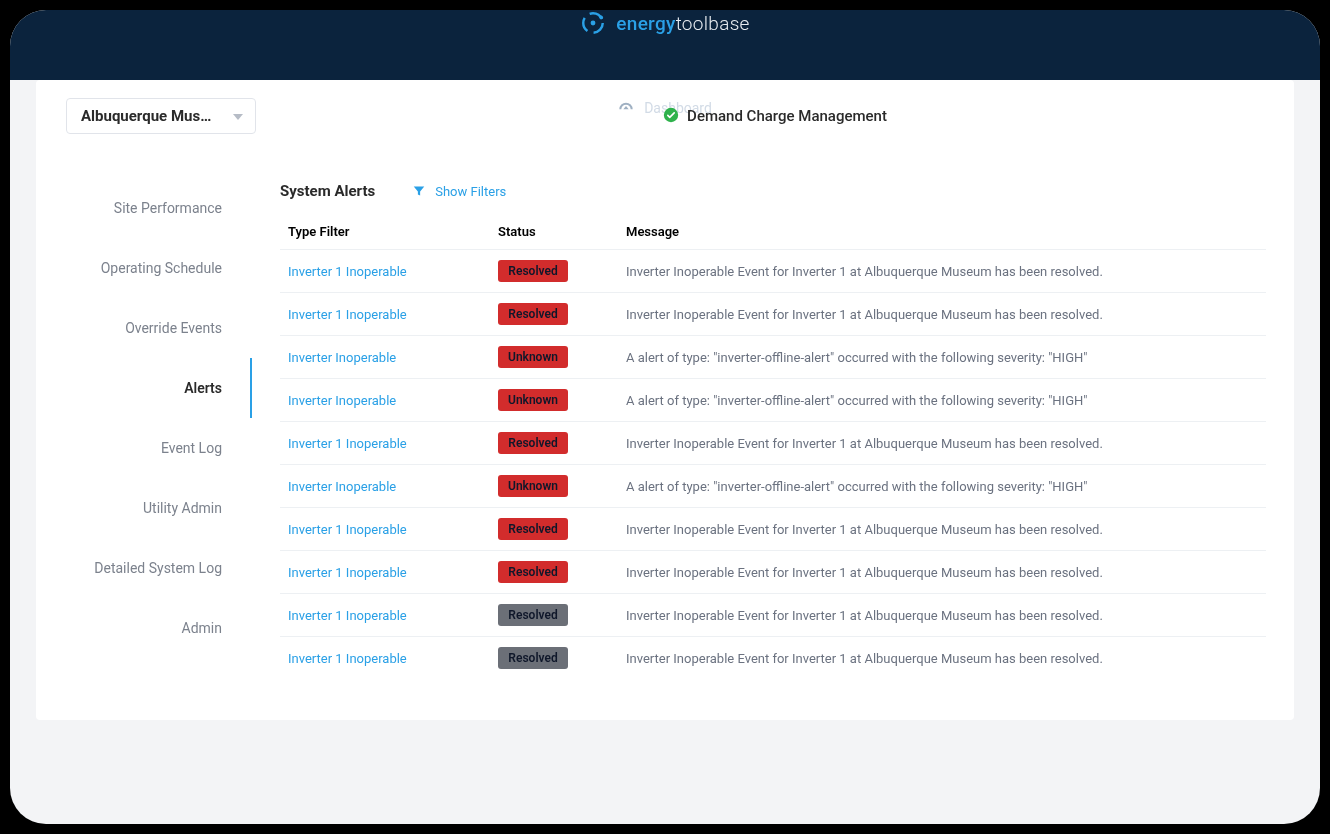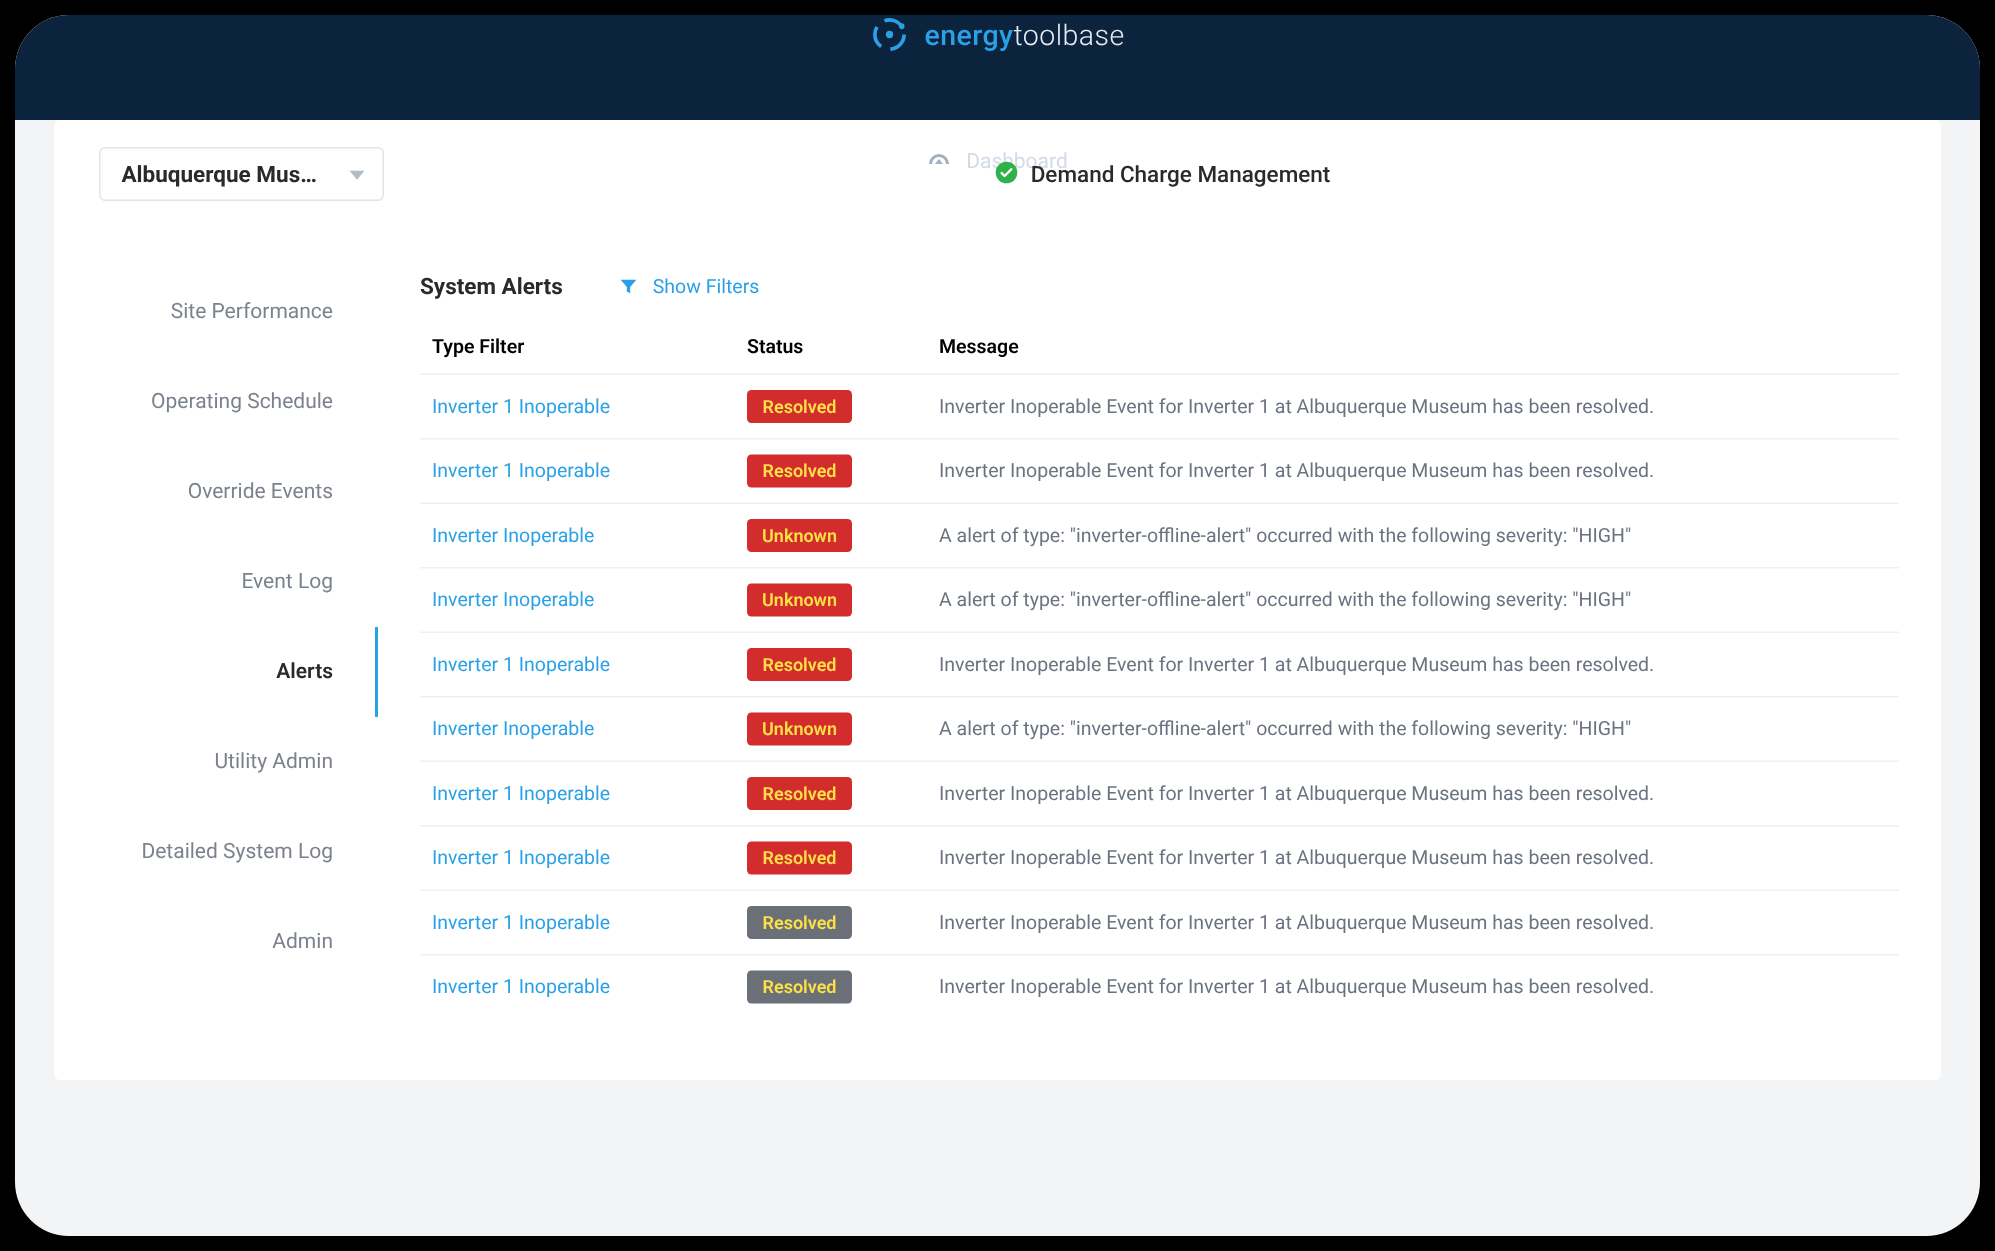--- a/index.html
+++ b/index.html
@@ -137,21 +137,21 @@
     color: #6b7280;
     vertical-align: middle;
   }
   td.link a { color: #2aa0e6; text-decoration: none; }
   .badge {
     display: inline-block;
     min-width: 70px;
     text-align: center;
     padding: 4px 10px;
     border-radius: 3px;
-    color: #fde047;
+    color: #0f172a;
     font-size: 12px;
     font-weight: 600;
   }
   .badge.red { background: #d22c2c; }
   .badge.gray { background: #6b6f77; }
   col.c1 { width: 210px; }
   col.c2 { width: 128px; }
 </style>
 </head>
 <body>
@@ -188,22 +188,22 @@
         </svg>
         <span>Demand Charge Management</span>
       </div>
     </div>
 
     <div class="content-body">
       <div class="sidebar" id="sidebar">
           <div class="sidebar-item">Site Performance</div>
           <div class="sidebar-item">Operating Schedule</div>
           <div class="sidebar-item">Override Events</div>
+          <div class="sidebar-item active">Alerts</div>
           <div class="sidebar-item">Event Log</div>
-          <div class="sidebar-item active">Alerts</div>
           <div class="sidebar-item">Utility Admin</div>
           <div class="sidebar-item">Detailed System Log</div>
           <div class="sidebar-item">Admin</div>
         </div>
 
       <div class="main">
         <div class="section-head">
           <div class="section-title">System Alerts</div>
           <div class="show-filters">
             <svg class="filter-icon" viewBox="0 0 16 16">

